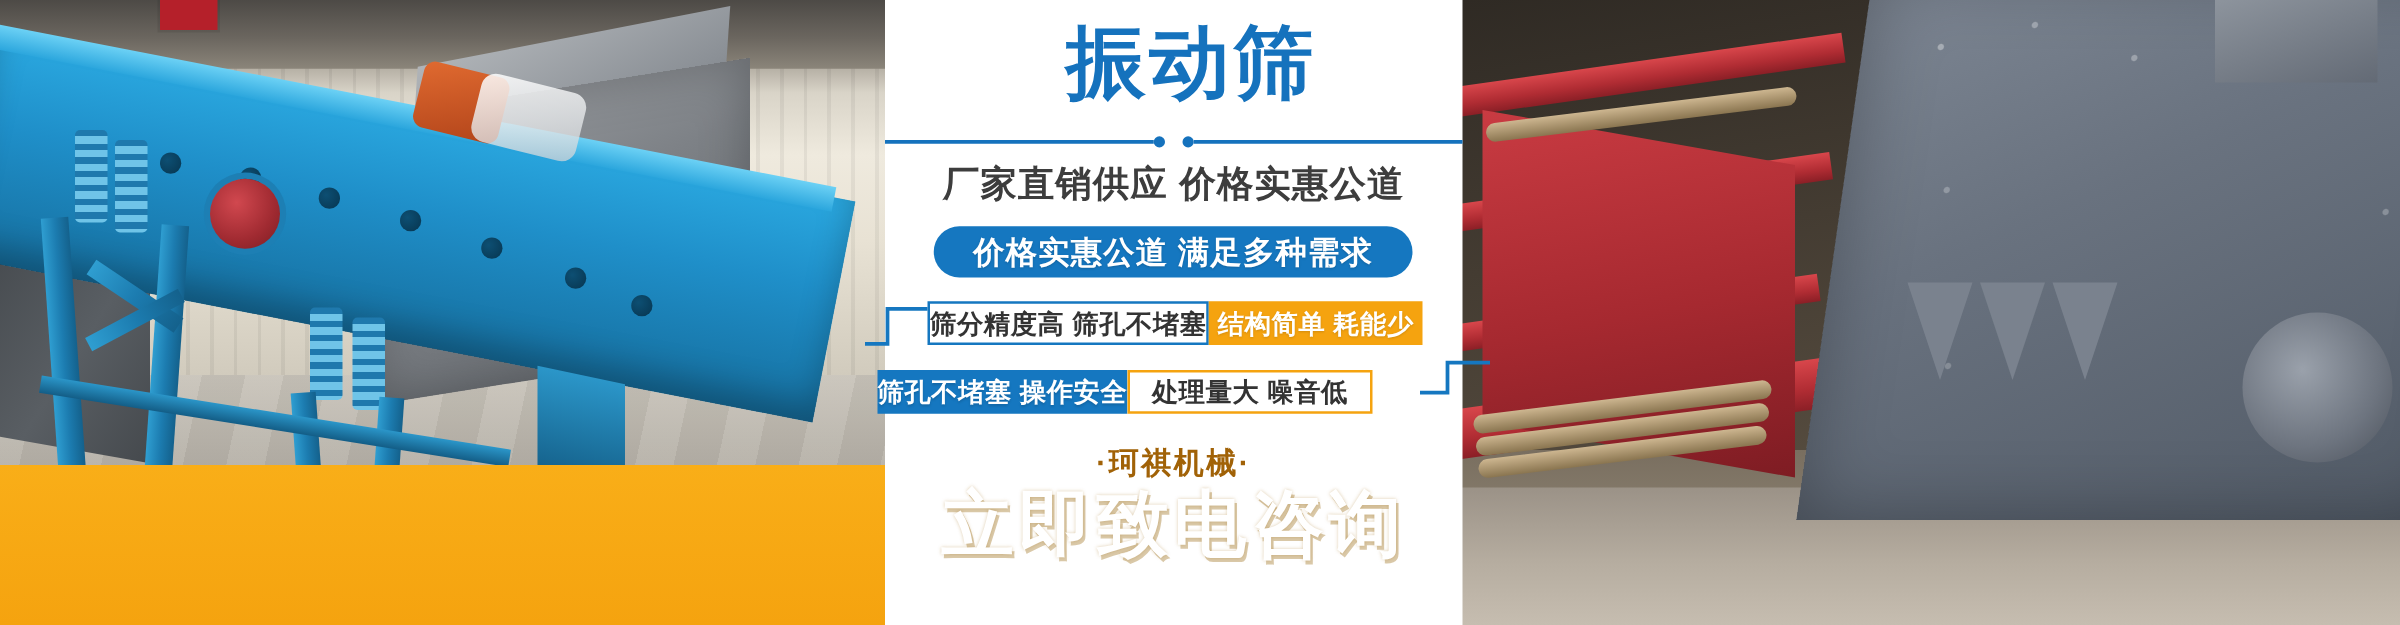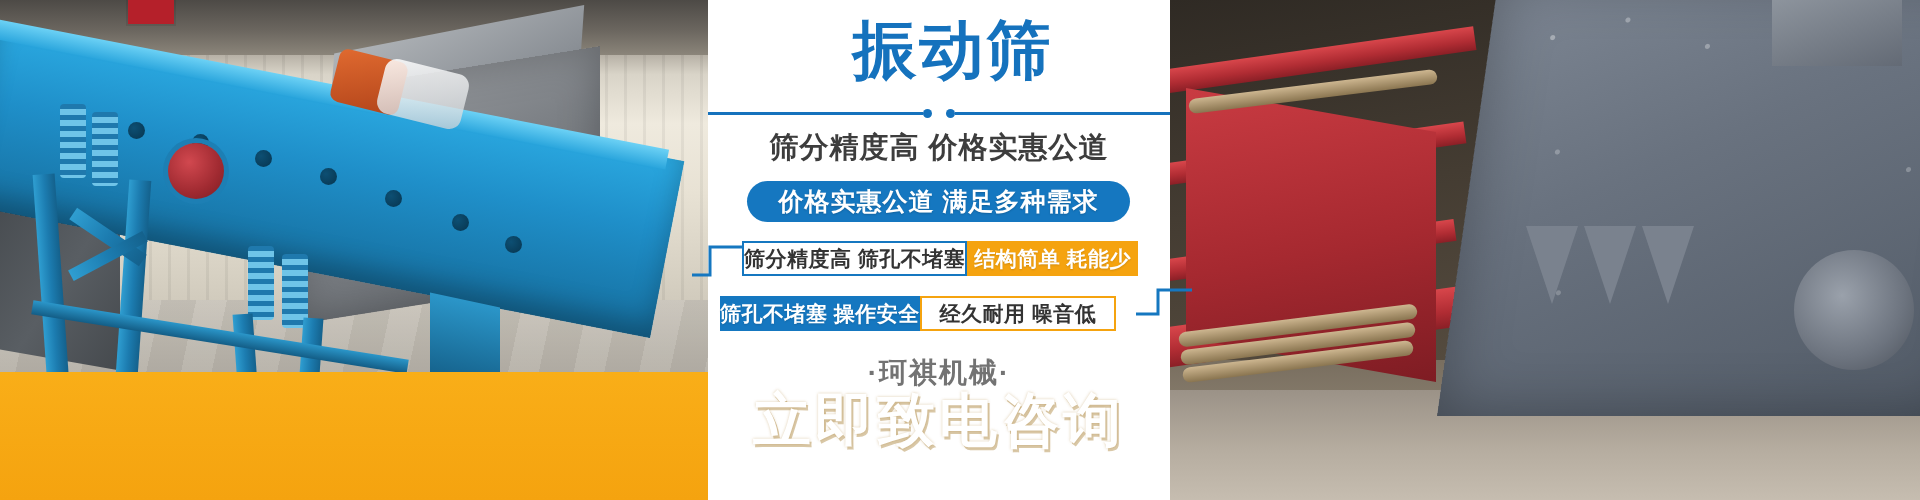--- a/index.html
+++ b/index.html
@@ -294,21 +294,21 @@
   }
 
   
   .feat-row {
     position: absolute;
     height: 35px;
     display: flex;
     z-index: 8;
   }
   .feat-row-3 { left: 742px; top: 241px; width: 396px; }
-  .feat-row-4 { left: 720px; top: 296px; width: 396px; }
+  .feat-row-4 { left: 702px; top: 296px; width: 396px; }
 
   .seg {
     display: flex; align-items: center; justify-content: center;
     font-size: 21px; font-weight: bold; letter-spacing: 0.5px;
     white-space: nowrap;
     box-sizing: border-box;
   }
   .seg-white-blue {
     flex: 1;
     background: #ffffff;
@@ -341,24 +341,24 @@
   }
   .conn-l3 { left: 692px; top: 243px; width: 52px; height: 36px; }
   .conn-r4 { left: 1136px; top: 286px; width: 56px; height: 36px; }
 
   
   .brand {
     position: absolute;
     left: 708px; top: 354px;
     width: 462px;
     text-align: center;
-    font-size: 28px;
+    font-size: 24px;
     font-weight: bold;
     letter-spacing: 2px;
-    color: #737373;
+    color: #a16207;
     z-index: 8;
   }
 
   
   .cta {
     position: absolute;
     left: 708px; top: 390px;
     width: 462px;
     text-align: center;
     font-size: 58px;
@@ -452,36 +452,36 @@
   <div class="title" style="left:708px; width:490px;">振动筛</div>
 
   <div class="divider">
     <div class="div-line"></div>
     <div class="div-dot"></div>
     <div class="div-gap"></div>
     <div class="div-dot"></div>
     <div class="div-line"></div>
   </div>
 
-  <div class="subtitle">筛分精度高  价格实惠公道</div>
+  <div class="subtitle">厂家直销供应  价格实惠公道</div>
 
   <div class="pill">价格实惠公道  满足多种需求</div>
 
   <svg class="connector conn-l3" viewBox="0 0 52 36">
     <polyline points="0,32 18,32 18,4 52,4" fill="none" stroke="#1577c0" stroke-width="3"></polyline>
   </svg>
 
   <div class="feat-row feat-row-3">
     <div class="seg seg-white-blue">筛分精度高  筛孔不堵塞</div>
     <div class="seg seg-orange">结构简单  耗能少</div>
   </div>
 
   <div class="feat-row feat-row-4">
     <div class="seg seg-blue">筛孔不堵塞  操作安全</div>
-    <div class="seg seg-white-orange">经久耐用  噪音低</div>
+    <div class="seg seg-white-orange">处理量大  噪音低</div>
   </div>
 
   <svg class="connector conn-r4" viewBox="0 0 56 36">
     <polyline points="0,28 22,28 22,4 56,4" fill="none" stroke="#1577c0" stroke-width="3"></polyline>
   </svg>
 
   <div class="brand">·珂祺机械·</div>
 
   <div class="cta">立即致电咨询</div>
 

